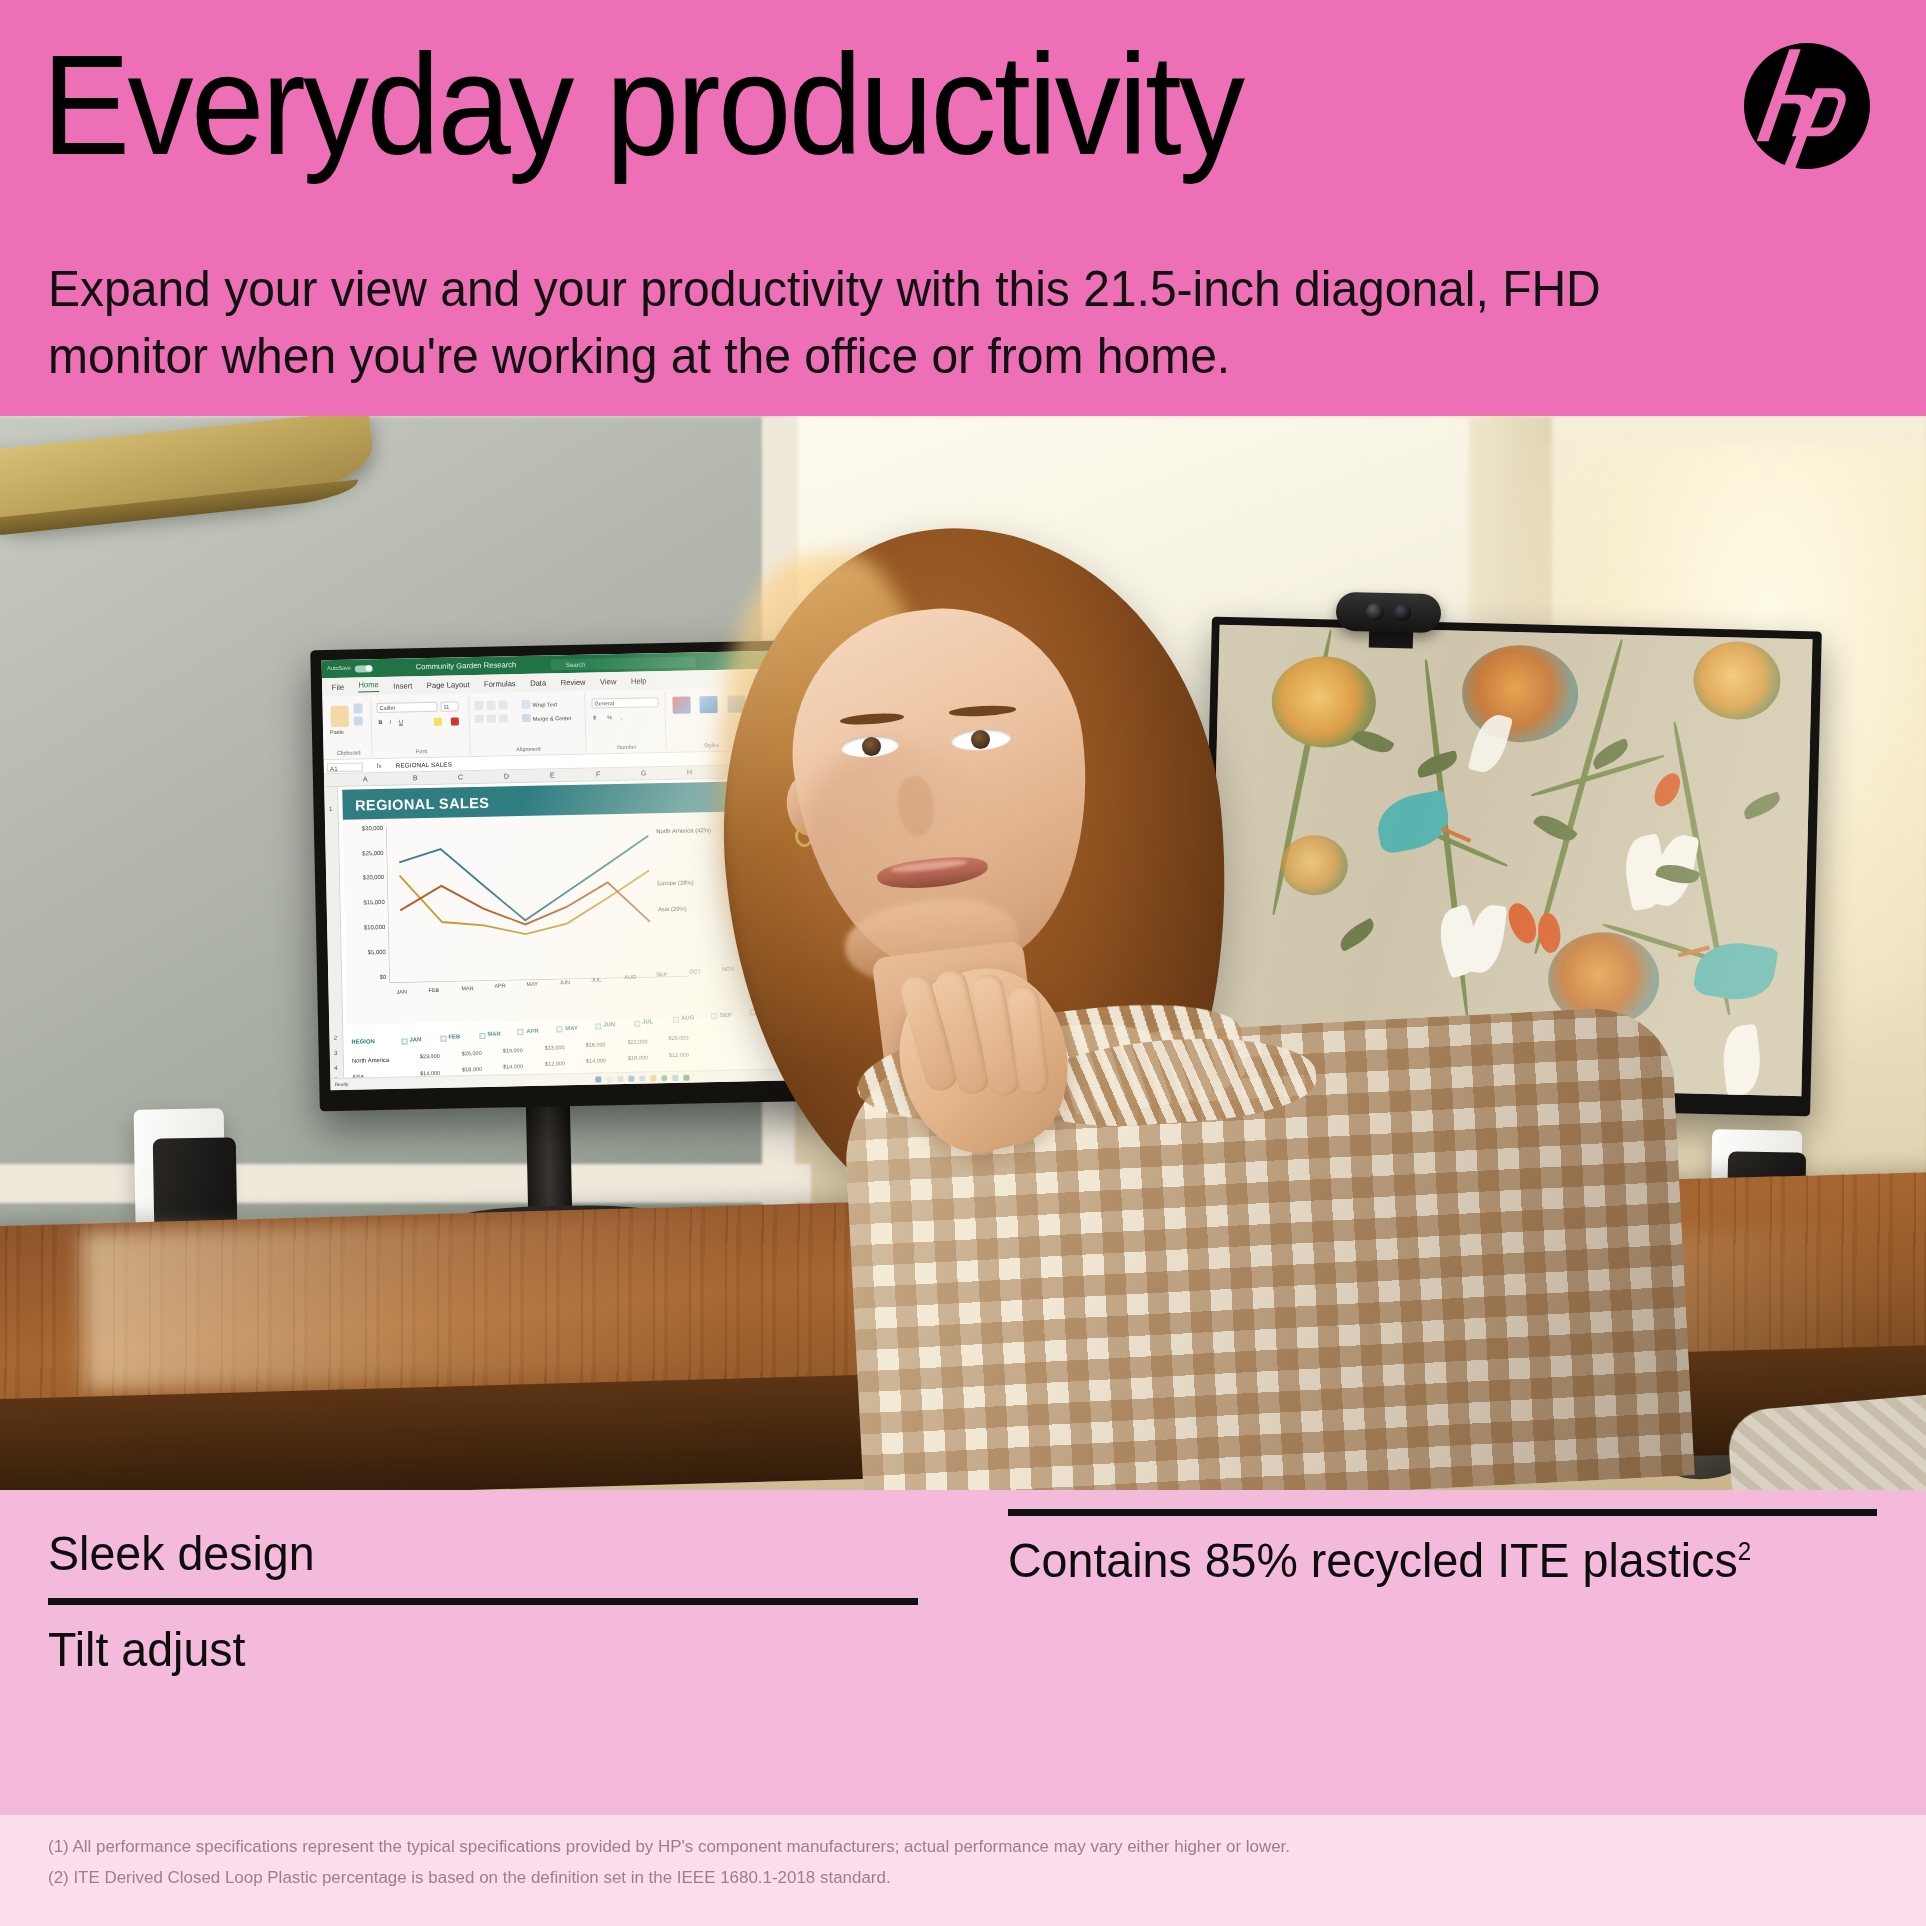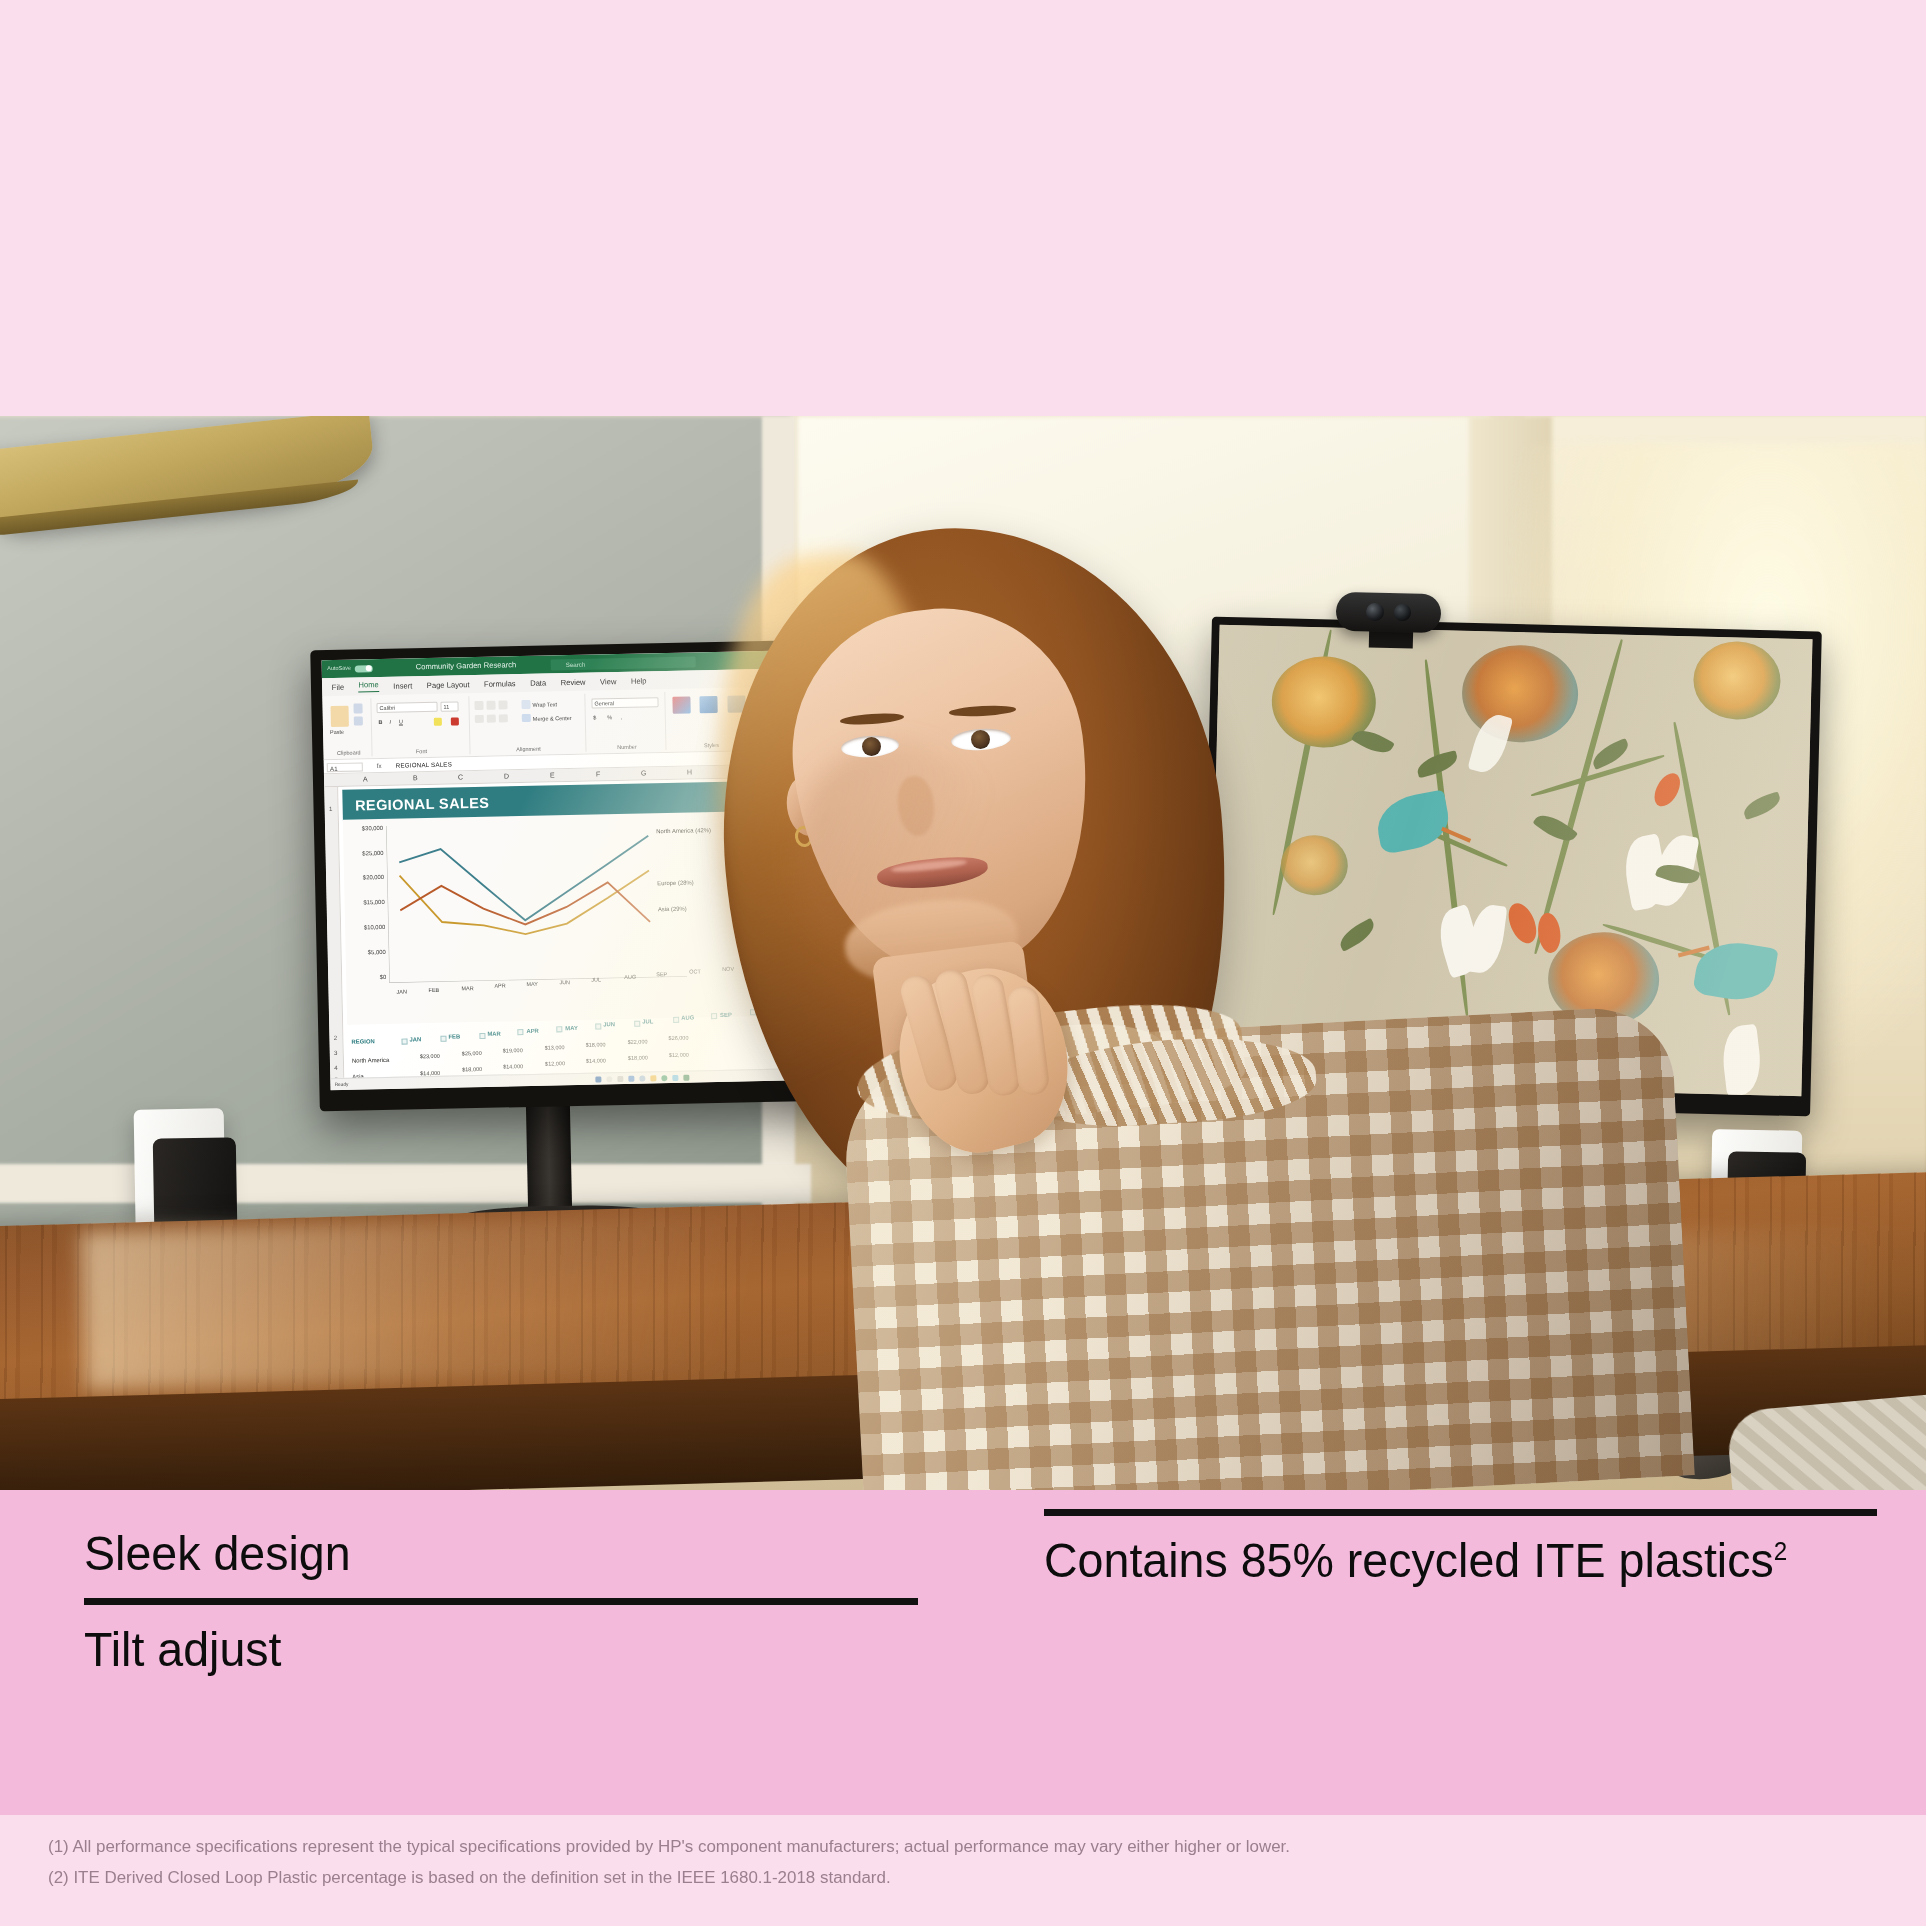--- a/index.html
+++ b/index.html
@@ -296,21 +296,21 @@
     background:repeating-linear-gradient(45deg,#d9d2c3 0 9.7px,#c6bdab 9.7px 19.4px);
     border-radius:42px 7px 0 0; transform:rotate(-5deg); filter:blur(0.7px); }
 
   
   .feature-band {
     position:absolute; left:0; top:1490px; width:1926px; height:326px;
     background:#F4BADC;
   }
   .feat-cols { position:absolute; left:48px; top:19.4px; width:1829px;
     display:flex; gap:90px; }
-  .feat-col { flex:1 1 0;margin-left:36px; }
+  .feat-col { flex:1 1 0; }
   .feat-item { height:89px; display:flex; align-items:center; }
   .feat-txt { font-size:48px; color:#0d0d0d; font-weight:400; white-space:nowrap;
     transform:scaleX(0.97); transform-origin:left center; }
   .feat-txt sup { font-size:25px; vertical-align:super; }
   .feat-rule { height:3.5px; background:#111; width:100%; }
 
   
   .footnote-band {
     position:absolute; left:0; top:1815px; width:1926px; height:111px;
     background:#FBDEEE;
@@ -320,20 +320,31 @@
     white-space:nowrap; transform:scaleX(0.98); transform-origin:left top;
   }
   .fn1 { top:19.4px; }
   .fn2 { top:50px; }
 </style>
 </head>
 <body>
 
 <div class="page">
 
+  <div class="header-band">
+    <div class="headline-row">
+      <div class="headline">Everyday productivity</div>
+      <svg class="hp-logo" viewBox="0 0 100 100">
+        <circle cx="50" cy="50" r="50" fill="#000"></circle>
+        <path d="M36 5 L10 78 L19.5 78 L30 48 L40 48 C44 48 46 51 44.5 55 L38 74 L47.5 74 L54 55 C57 47 53 41 45.5 41 L32.5 41 L45 5 Z" fill="#ED6FB5"></path>
+        <path d="M57 36 L31 100 L40.5 100 L50 74 L60.5 74 C68 74 73 68 75.5 61 L80 49 C82.5 42 79 36 71.5 36 Z M63 43 L70.5 43 C74 43 75.5 45.5 74.2 49 L70.5 60 C69 64 66.5 67 63 67 L53 67 Z" fill="#ED6FB5"></path>
+      </svg>
+    </div>
+    <div class="subtitle">Expand your view and your productivity with this 21.5-inch diagonal, FHD monitor when you're working at the office or from home.</div>
+  </div>
 
   <div class="photo">
 
     <div class="ph bg-wall"></div>
     <div class="ph window-left"></div>
     <div class="ph window-mullion win-m1"></div>
     <div class="ph window-mullion win-m2"></div>
     <div class="ph window-right"></div>
     <div class="ph wall-right"></div>
     <div class="ph win-frame-r"></div>

